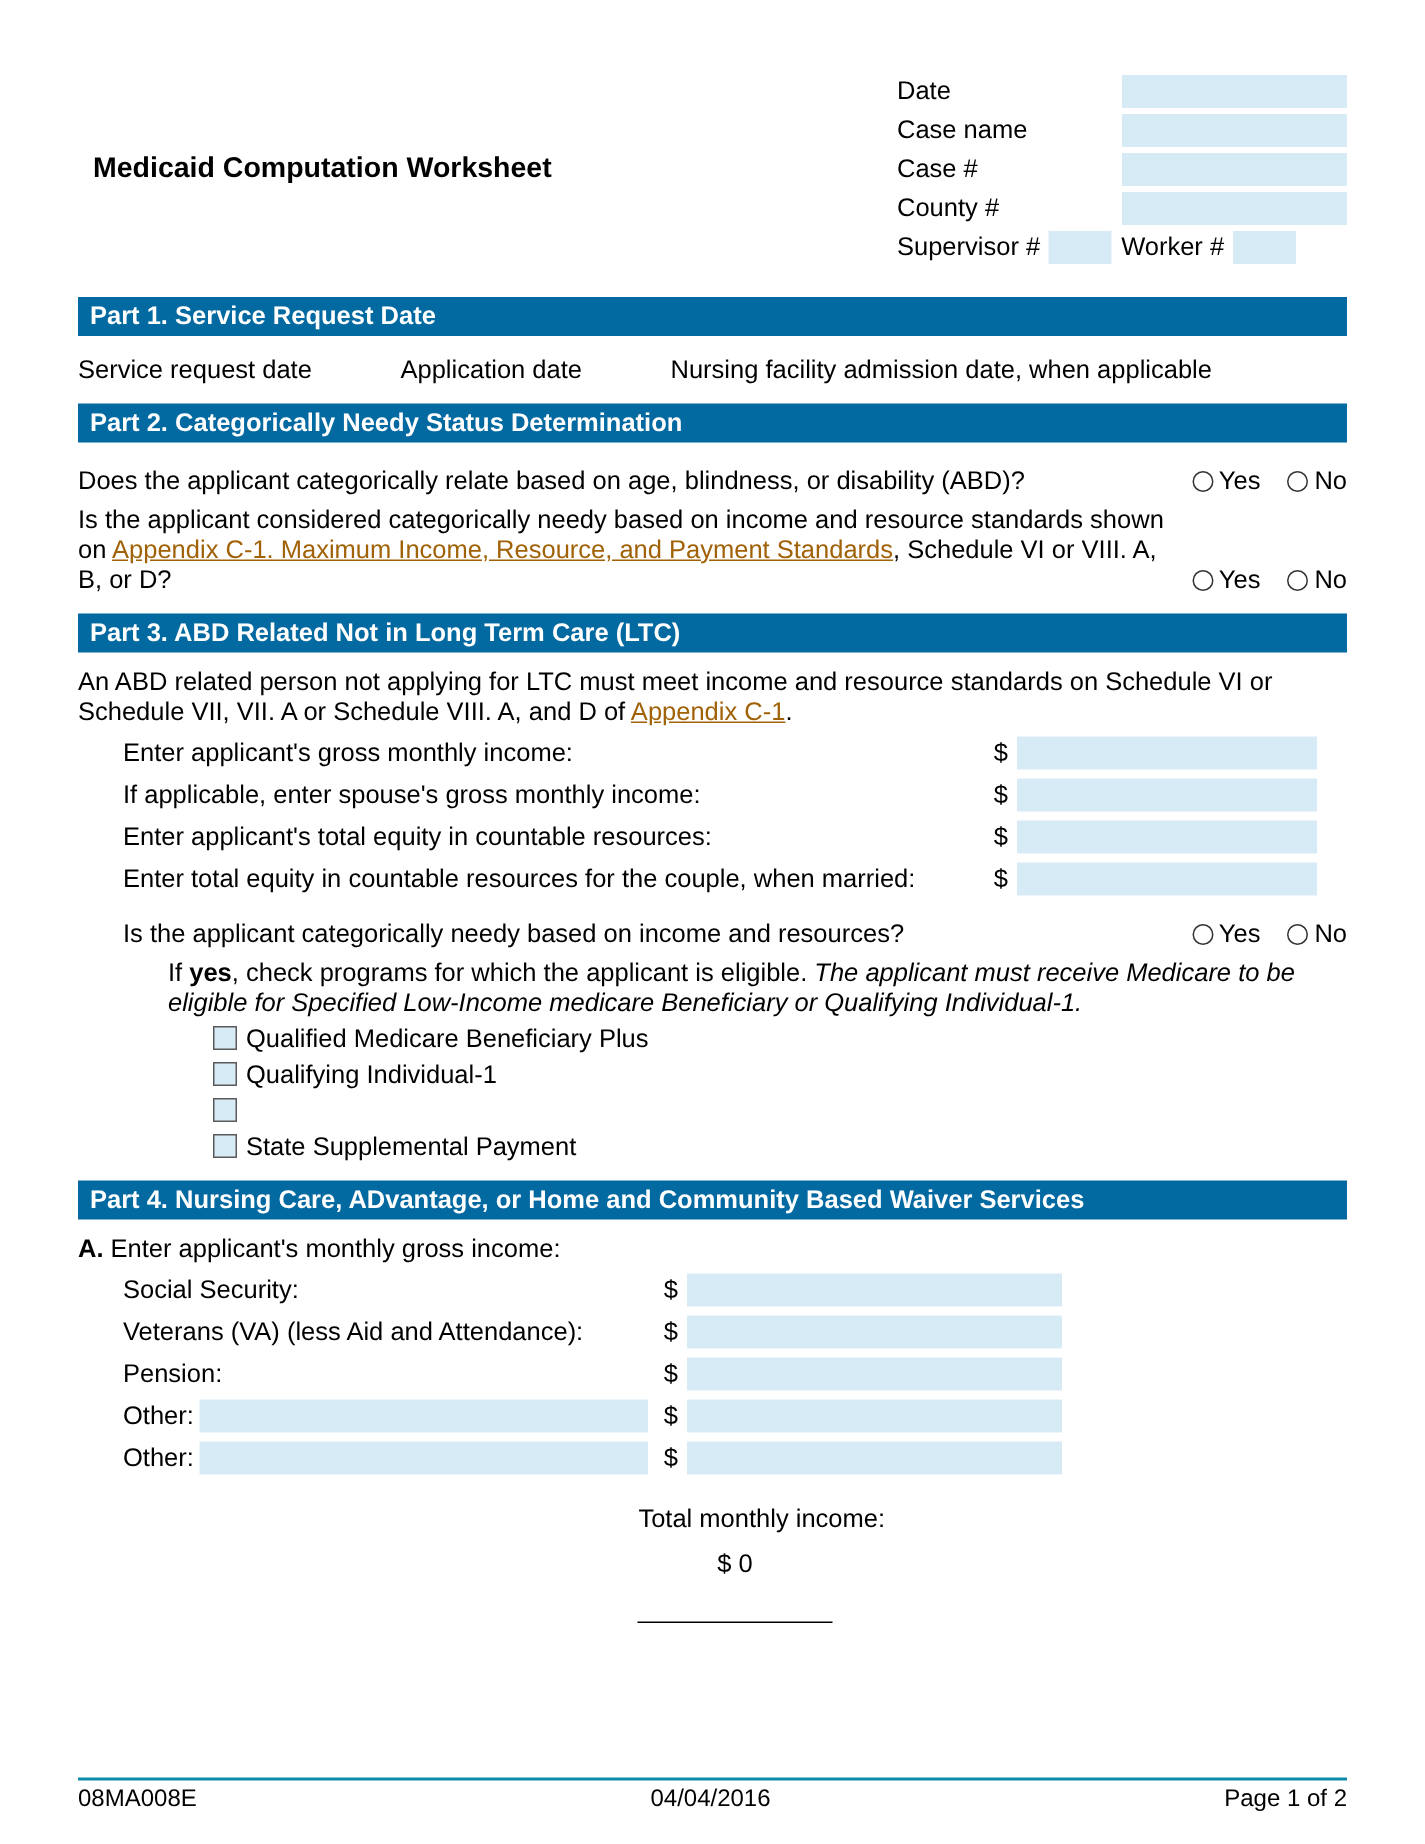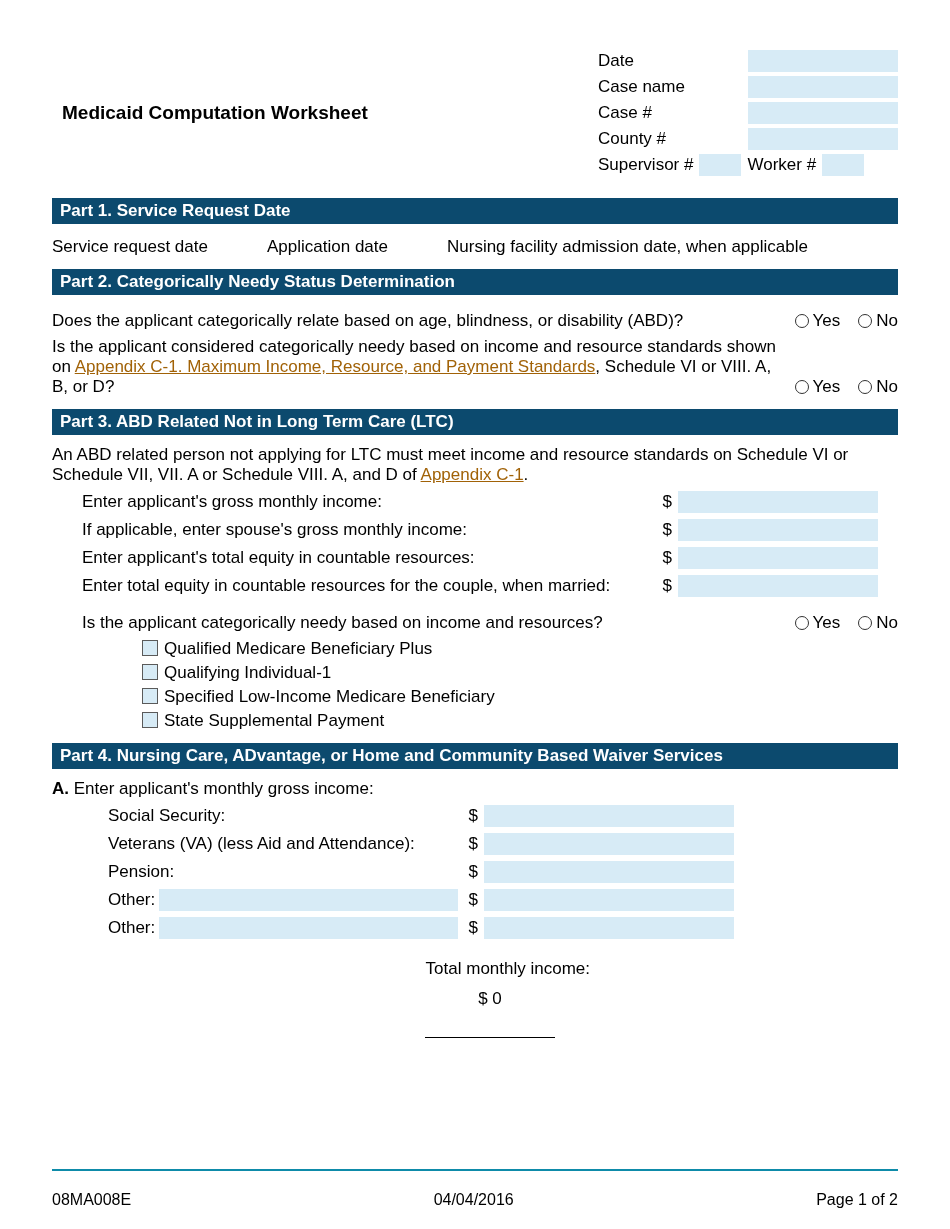--- a/index.html
+++ b/index.html
@@ -59,21 +59,21 @@
     background: #d7ebf6;
     height: 22px;
     flex: 1;
   }
   .field-sm {
     background: #d7ebf6;
     height: 22px;
     width: 42px;
   }
   .part-header {
-    background: #0c4a6e;
+    background: #0369a1;
     color: #fff;
     font-weight: bold;
     padding: 3px 8px;
     margin-top: 12px;
     margin-bottom: 10px;
     font-size: 17px;
   }
   .row {
     display: flex;
     gap: 20px;
@@ -141,21 +141,20 @@
     display:flex;
     align-items:center;
     gap:6px;
     margin-top:6px;
   }
   .p4-label-wrap {
     min-width: 350px;
     display:flex;
     align-items:center;
     gap:4px;
-    margin-left:26px;
   }
   .other-fill {
     background:#d7ebf6;
     height:22px;
     flex:1;
   }
   .p4-money {
     background:#d7ebf6;
     height:22px;
     width:250px;
@@ -169,21 +168,21 @@
   }
   .total-underline {
     border-bottom:1px solid #000;
     width:130px;
     display:inline-block;
     height:18px;
   }
   .footer-line {
     border-top:2px solid #0e8ba9;
     margin-top:auto;
-    padding-top:20px;
+    padding-top:4px;
     display:flex;
     justify-content:space-between;
     align-items:center;
     font-size:16px;
   }
   .spacer { flex:1; }
 </style>
 </head>
 <body>
 
@@ -296,24 +295,27 @@
           <span class="radio-circle"></span>
           <span>Yes</span>
         </span>
       <span class="radio">
           <span class="radio-circle"></span>
           <span>No</span>
         </span>
     </div>
 
     <div class="indent" style="margin-top:6px">
+      <div>
+        <span>If </span><span class="bold">yes</span><span>, check programs for which the applicant is eligible. </span><span class="ital">The applicant must receive Medicare to be eligible for Specified Low-Income medicare Beneficiary or Qualifying Individual-1.</span>
+      </div>
       <div class="indent" style="margin-top:4px">
         <div class="program"><span class="check"></span><span>Qualified Medicare Beneficiary Plus</span></div>
         <div class="program"><span class="check"></span><span>Qualifying Individual-1</span></div>
-        <div class="program"><span class="check"></span><span>Specified Low-Income Medicare Beneficiary</span></div>
+        <div class="program"><span class="check"></span></div>
         <div class="program"><span class="check"></span><span>State Supplemental Payment</span></div>
       </div>
     </div>
   </div>
 
   <div class="part-header">Part 4. Nursing Care, ADvantage, or Home and Community Based Waiver Services</div>
   <div>
     <span class="bold">A.</span><span> Enter applicant's monthly gross income:</span>
   </div>
 

